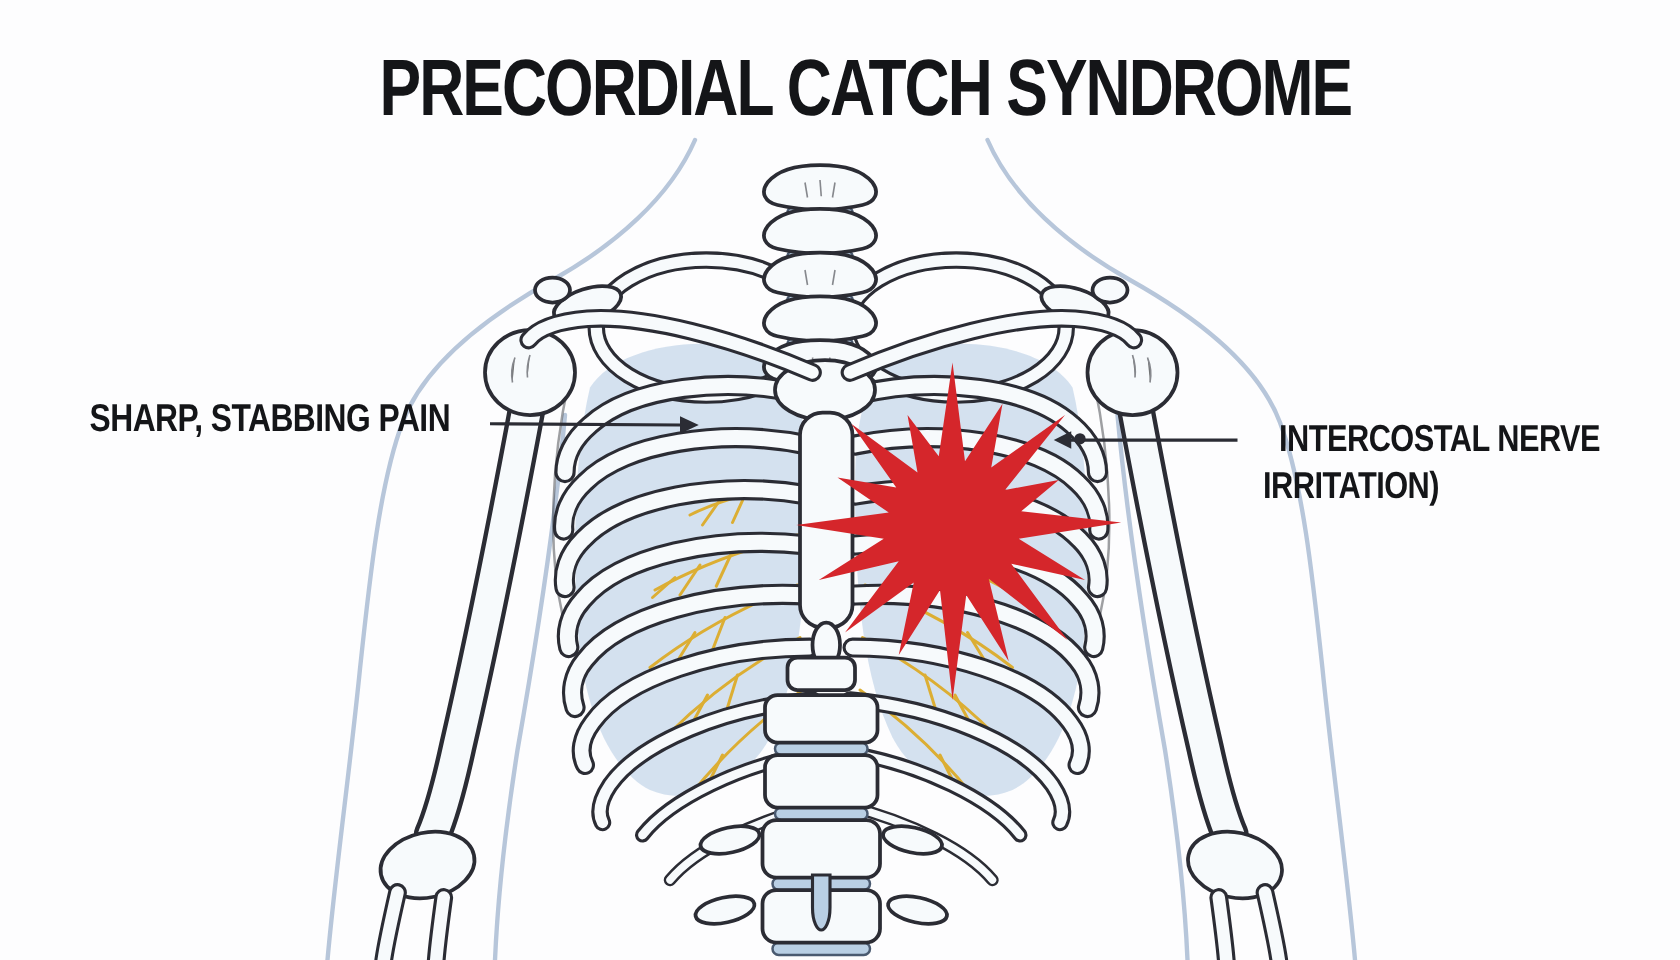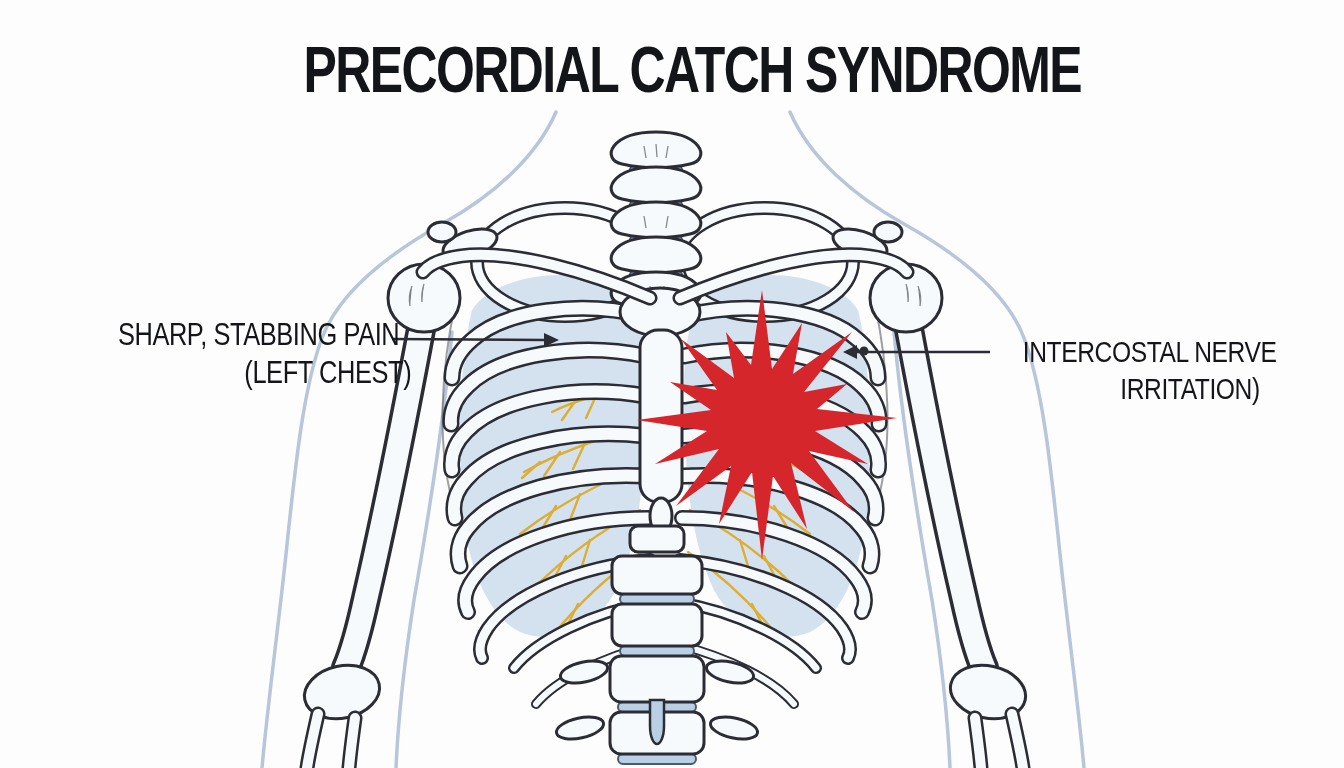--- a/index.html
+++ b/index.html
@@ -28,21 +28,21 @@
   .lung{fill:var(--blue);opacity:.82;}
   .hatch{stroke:var(--ink);stroke-width:1.3;opacity:.55;}
   .faint{fill:none;stroke:var(--ink);stroke-width:2;opacity:.45;}
   .leader{stroke:var(--ink);stroke-width:2.6;}
   .page-title{
     position:absolute;left:0;right:0;top:38px;text-align:center;
     font-size:64px;font-weight:700;line-height:1;white-space:nowrap;
   }
   .page-title .cond{display:inline-block;transform:scaleX(.78);letter-spacing:-2px;}
   .callout{
-    position:absolute;text-align:right;font-weight:400;line-height:1.22;
+    position:absolute;text-align:left;font-weight:700;line-height:1.22;
     white-space:nowrap;
   }
   .callout .cond{display:inline-block;transform:scaleX(.82);letter-spacing:-.5px;}
   .callout-left{left:40px;top:316px;width:390px;font-size:31px;}
   .callout-right{left:995px;top:334px;width:280px;font-size:30px;}
 </style>
 </head>
 <body>
 
 <div class="stage">
@@ -257,21 +257,20 @@
       <circle fill="var(--ink)" cx="864" cy="351" r="4.5"></circle>
     </g>
   </svg>
 
   <div class="page-title">
     <span class="cond">PRECORDIAL CATCH SYNDROME</span>
   </div>
 
   <div class="callout callout-left">
     <div><span class="cond">SHARP, STABBING PAIN</span></div>
-    <div><span class="cond">(LEFT CHEST)</span></div>
   </div>
 
   <div class="callout callout-right">
     <div><span class="cond">INTERCOSTAL NERVE</span></div>
     <div><span class="cond">IRRITATION)</span></div>
   </div>
 
 </div>
 
 </body></html>

